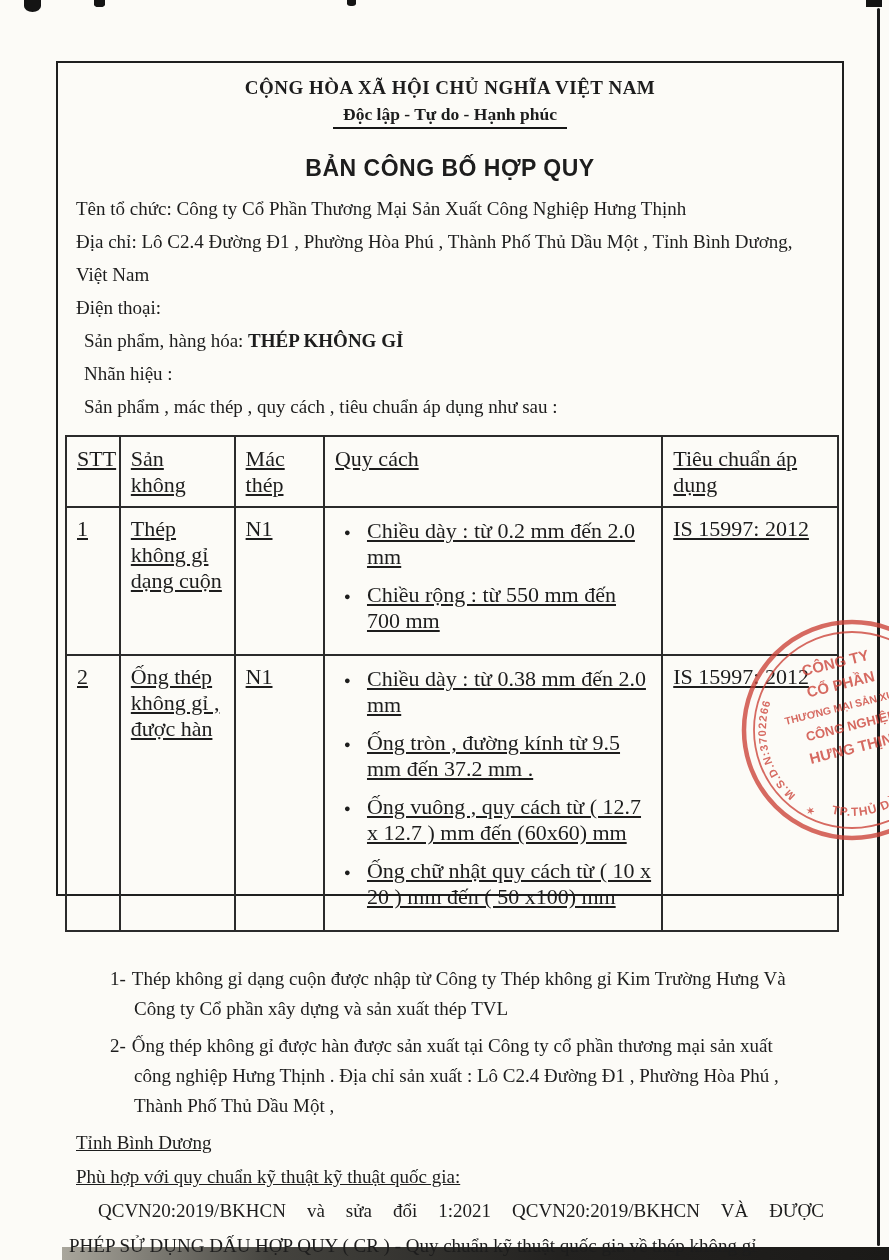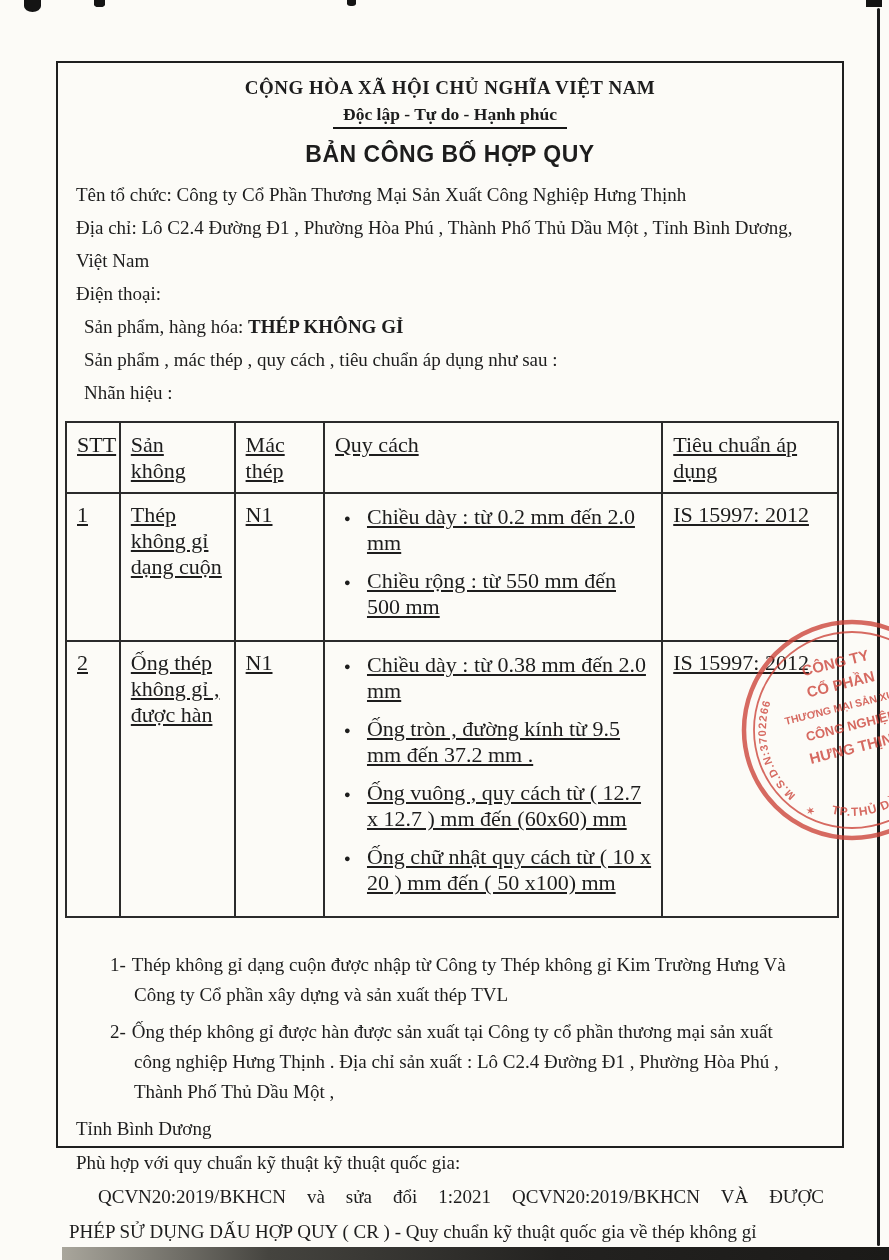--- a/index.html
+++ b/index.html
@@ -12,27 +12,27 @@
   .mark { position:absolute; background:#141414; }
   .mark-a { left:24px; top:0; width:17px; height:12px; border-radius:0 0 50% 50%; }
   .mark-b { left:94px; top:0; width:11px; height:7px; border-radius:0 0 40% 40%; }
   .mark-c { left:347px; top:0; width:9px; height:6px; border-radius:0 0 40% 40%; }
   .mark-d { left:866px; top:0; width:16px; height:7px; }
   .edge-line { position:absolute; left:877px; top:8px; width:3px; height:1238px; background:#1b1b1b; border-radius:2px; }
   .bottom-band { position:absolute; left:62px; bottom:0; width:827px; height:13px;
     background:linear-gradient(to right,#a9a69c,#45443f 25%,#232220 60%,#1b1a18); }
   
   .frame {
-    position:absolute; left:56px; top:61px; width:788px; height:1087px;
+    position:absolute; left:56px; top:61px; width:788px; height:835px;
     border:2px solid #1f1f1f; box-sizing:border-box; padding:10px 18px;
   }
   .nat-header { margin:4px 0 0; text-align:center; font-size:19px; font-weight:bold; letter-spacing:.5px; }
   .motto-wrap { text-align:center; margin-top:5px; }
   .motto { display:inline-block; font-size:17.5px; font-weight:bold; padding:0 10px 2px; border-bottom:2px solid #161616; }
-  .doc-title { margin:12px 0 0; text-align:center; font-family:"Liberation Sans",sans-serif; font-size:23px; font-weight:bold; letter-spacing:.5px; }
+  .doc-title { margin:26px 0 0; text-align:center; font-family:"Liberation Sans",sans-serif; font-size:23px; font-weight:bold; letter-spacing:.5px; }
   .doc-number { margin:13px 0 0; text-align:center; font-size:19px; }
   .info { margin-top:10px; font-size:19px; line-height:33px; }
   .info p { margin:0; }
   .indented { padding-left:8px; }
   .bold { font-weight:bold; }
   
   table.products {
     border-collapse:collapse; table-layout:fixed;
     width:774px; margin:12px 0 0 -11px;
     font-size:22px;
@@ -50,21 +50,21 @@
   .th-stt { text-align:center; }
   ul.qc-list { list-style:none; margin:2px 0 0; padding:0 0 0 6px; }
   ul.qc-list li { position:relative; padding-left:26px; margin:2px 0 12px; line-height:26px; }
   ul.qc-list li::before { content:"●"; position:absolute; left:3px; top:1px; font-size:11px; }
   .row-1 td { height:96px; }
   .row-2 td { height:238px; }
   
   .notes { margin-top:32px; font-size:19px; line-height:30px; }
   .note-item { margin:0 12px 7px; padding-left:46px; text-indent:-24px; }
   .note-prefix { padding-right:6px; }
-  .plain-line { margin:0 0 4px; }
+  .plain-line { margin:0 0 4px;text-decoration:underline; }
   .conf-body { margin-left:-12px; }
   .conf-line1 { text-align:justify; text-align-last:justify; text-indent:34px; margin:0; }
   .conf-line2 { margin:5px; }
   
   .stamp { position:absolute; left:738px; top:616px; pointer-events:none; }
 </style>
 </head>
 <body>
 
 <div class="page">
@@ -83,22 +83,22 @@
       <span class="motto">Độc lập - Tự do - Hạnh phúc</span>
     </div>
 
     <p class="doc-title">BẢN CÔNG BỐ HỢP QUY</p>
 
     <div class="info">
       <p>Tên tổ chức: Công ty Cổ Phần Thương Mại Sản Xuất Công Nghiệp Hưng Thịnh</p>
       <p>Địa chỉ: Lô C2.4 Đường Đ1 , Phường Hòa Phú , Thành Phố Thủ Dầu Một , Tỉnh Bình Dương, Việt Nam</p>
       <p>Điện thoại:</p>
       <p class="indented"><span>Sản phẩm, hàng hóa: </span><span class="bold">THÉP KHÔNG GỈ</span></p>
+      <p class="indented">Nhãn hiệu :</p>
       <p class="indented">Sản phẩm , mác thép , quy cách , tiêu chuẩn áp dụng như sau :</p>
-      <p class="indented">Nhãn hiệu :</p>
     </div>
 
     <table class="products">
       <colgroup>
         <col class="col-stt">
           <col class="col-sp">
           <col class="col-mt">
           <col class="col-qc">
           <col class="col-tc">
       </colgroup>
@@ -112,21 +112,21 @@
         </tr>
       </thead>
       <tbody>
         <tr class="row-1">
           <td class="cell-stt">1</td>
           <td>Thép không gỉ dạng cuộn</td>
           <td class="cell-mt">N1</td>
           <td>
             <ul class="qc-list">
               <li>Chiều dày : từ 0.2 mm đến 2.0 mm</li>
-              <li>Chiều rộng : từ 550 mm đến 500 mm</li>
+              <li>Chiều rộng : từ 550 mm đến 700 mm</li>
             </ul>
           </td>
           <td>IS 15997: 2012</td>
         </tr>
         <tr class="row-2">
           <td class="cell-stt">2</td>
           <td>Ống thép không gỉ , được hàn</td>
           <td class="cell-mt">N1</td>
           <td>
             <ul class="qc-list">

